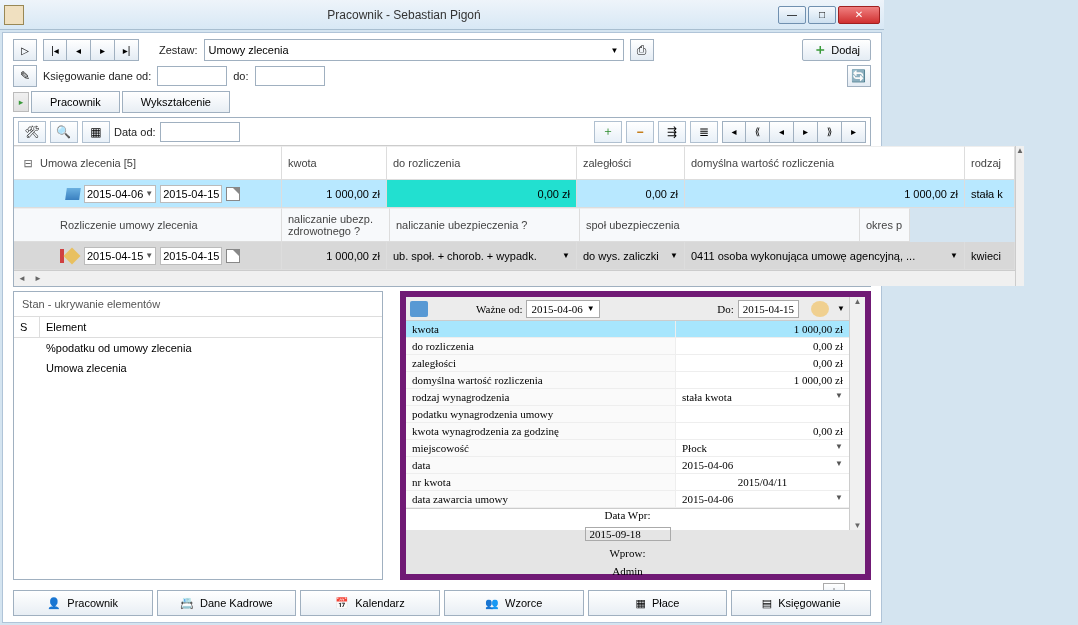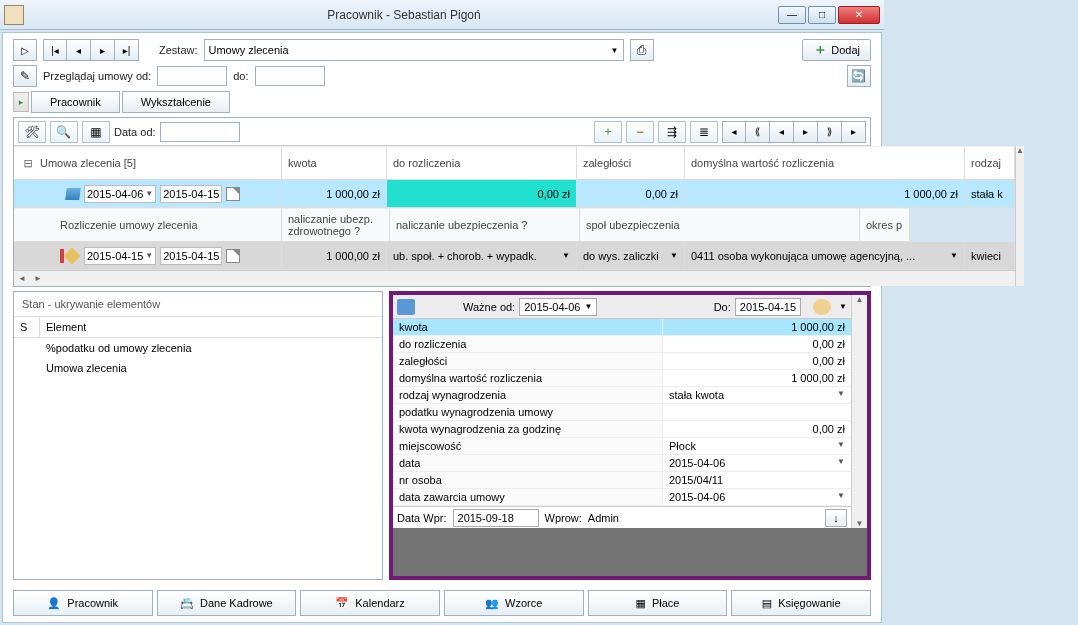--- a/index.html
+++ b/index.html
@@ -45,42 +45,42 @@
 .gcell5 { width: 280px; }
 .gcell6 { width: 50px; }
 .row-sel { background: #b8e8ff !important; }
 .row-sel-green { background: #22e0d0 !important; }
 .row-dark { background: #d8d8d8 !important; }
 .date-mini { display: inline-flex; align-items: center; gap: 2px; border: 1px solid #bbb; height: 18px; padding: 0 2px; background: #fff; }
 .date-mini .arrow { font-size: 8px; color: #555; cursor: pointer; }
 .scroll-h { height: 16px; background: #f0f0f0; border-top: 1px solid #ccc; display: flex; align-items: center; }
 .scroll-h::before, .scroll-h::after { content: '◄'; font-size: 8px; padding: 0 4px; color: #666; }
 .scroll-h::after { content: '►'; }
-.lower { display: flex; gap: 6px; flex: 1; min-height: 0; }
+.lower { display: flex; gap: 17px; flex: 1; min-height: 0; }
 .left-panel { width: 370px; border: 1px solid #a0b0c0; background: #fff; display: flex; flex-direction: column; }
 .left-header { padding: 6px 8px; border-bottom: 1px solid #ddd; color: #555; }
 .left-cols { display: flex; border-bottom: 1px solid #ddd; }
 .left-cols .c1 { width: 26px; padding: 4px 6px; border-right: 1px solid #ddd; }
 .left-cols .c2 { flex: 1; padding: 4px 6px; }
 .left-list { flex: 1; overflow: auto; }
 .left-item { padding: 4px 8px 4px 32px; }
-.right-panel { flex: 1; border: 4px solid #701a75; background: #737373; display: flex; flex-direction: column; }
+.right-panel { flex: 1; border: 6px solid #701a75; background: #e5e5e5; display: flex; flex-direction: column; font-family: Liberation Serif, serif; }
 .rp-top { background: #ececec; border-bottom: 1px solid #ccc; display: flex; align-items: center; height: 24px; padding: 0 4px; gap: 8px; }
 .rp-top .book { width: 18px; height: 16px; background: #5899d4; border-radius: 2px; }
 .rp-top .fld { display: inline-flex; align-items: center; gap: 4px; }
 .rp-top .dd { border: 1px solid #aaa; background: #fff; height: 18px; padding: 0 4px; display: inline-flex; align-items: center; gap: 4px; cursor: pointer; }
 .rp-body { flex: 1; overflow: auto; }
 .rp-row { display: flex; }
 .rp-label { width: 270px; padding: 2px 6px; border-right: 1px solid #eee; border-bottom: 1px solid #eee; background: #fafafa; }
-.rp-val { flex: 1; padding: 2px 6px; border-bottom: 1px solid #eee; background: #fff; display: flex; justify-content: space-between; }
+.rp-val { flex: 1; padding: 2px 6px; border-bottom: 1px solid #eee; background: #fff; display: flex; justify-content: center; }
 .rp-val.num { justify-content: flex-end; }
 .rp-row.sel .rp-label { background: #a7e6fd; }
 .rp-row.sel .rp-val { background: #a7e6fd; }
 .rp-val .dd-arrow { margin-left: auto; font-size: 8px; color: #555; cursor: pointer; }
-.rp-footer { border-top: 1px solid #ccc; height: 22px; display: flex; align-items: center; gap: 6px; padding: 0 4px; background: #fff; }
+.rp-footer { border-top: 1px solid #ccc; height: 22px; display: flex; align-items: center; gap: 6px; padding: 0 4px; background: #fff; flex-direction: column; }
 .rp-footer .inp { border: 1px solid #aaa; height: 18px; width: 86px; padding: 0 4px; display: inline-flex; align-items: center; }
 .rp-footer .down-btn { margin-left: auto; width: 22px; height: 18px; border: 1px solid #aaa; background: linear-gradient(#fff,#e8eef4); display: flex; align-items: center; justify-content: center; cursor: pointer; font-weight: bold; }
 .bottom-tabs { display: flex; gap: 4px; margin-top: 6px; }
 .btab { flex: 1; height: 26px; border: 1px solid #a0b0c0; background: linear-gradient(#fff,#e8eef4); display: flex; align-items: center; justify-content: center; gap: 6px; cursor: pointer; font-size: 11px; }
 .red-marker { width: 4px; height: 14px; background: #d04040; display: inline-block; margin-right: 2px; }
 .right-vscroll { width: 16px; background: #f0f0f0; border-left: 1px solid #ccc; display: flex; flex-direction: column; }
 .book-icon { width: 14px; height: 12px; background: linear-gradient(#6ab0e0,#3a80c0); transform: skewX(-8deg); display: inline-block; margin-right: 4px; }
 .diamond-icon { width: 12px; height: 12px; background: #e8c060; transform: rotate(45deg); display: inline-block; margin-right: 6px; }
 .page-icon { width: 14px; height: 14px; background: #fff; border: 1px solid #888; display: inline-block; position: relative; }
 .page-icon::after { content:''; position:absolute; right:0; top:0; border: 3px solid transparent; border-right-color:#888; border-top-color:#888; }
@@ -116,21 +116,21 @@
       </div>
       <div class="icon-btn">⎙</div>
       <div class="dodaj-btn">
         <span class="green-plus">＋</span>
         <span>Dodaj</span>
       </div>
     </div>
 
     <div class="row">
       <div class="icon-btn">✎</div>
-      <span class="lbl">Przeglądaj umowy od:</span>
+      <span class="lbl">Księgowanie dane od:</span>
       <input class="date-input" style="">
       <span class="lbl">do:</span>
       <input class="date-input" style="">
       <div class="icon-btn" style="margin-left:auto;">🔄</div>
     </div>
 
     <div class="tabs-row">
       <div class="play-small">▸</div>
       <div class="tab">Pracownik</div>
       <div class="tab">Wykształcenie</div>
@@ -326,21 +326,21 @@
                   </div>
                 </div>
                 <div class="rp-row">
                   <div class="rp-label">data</div>
                   <div class="rp-val">
                     <span>2015-04-06</span>
                     <span class="dd-arrow">▼</span>
                   </div>
                 </div>
                 <div class="rp-row">
-                  <div class="rp-label">nr osoba</div>
+                  <div class="rp-label">nr kwota</div>
                   <div class="rp-val">
                     <span>2015/04/11</span>
                   </div>
                 </div>
                 <div class="rp-row">
                   <div class="rp-label">data zawarcia umowy</div>
                   <div class="rp-val">
                     <span>2015-04-06</span>
                     <span class="dd-arrow">▼</span>
                   </div>

